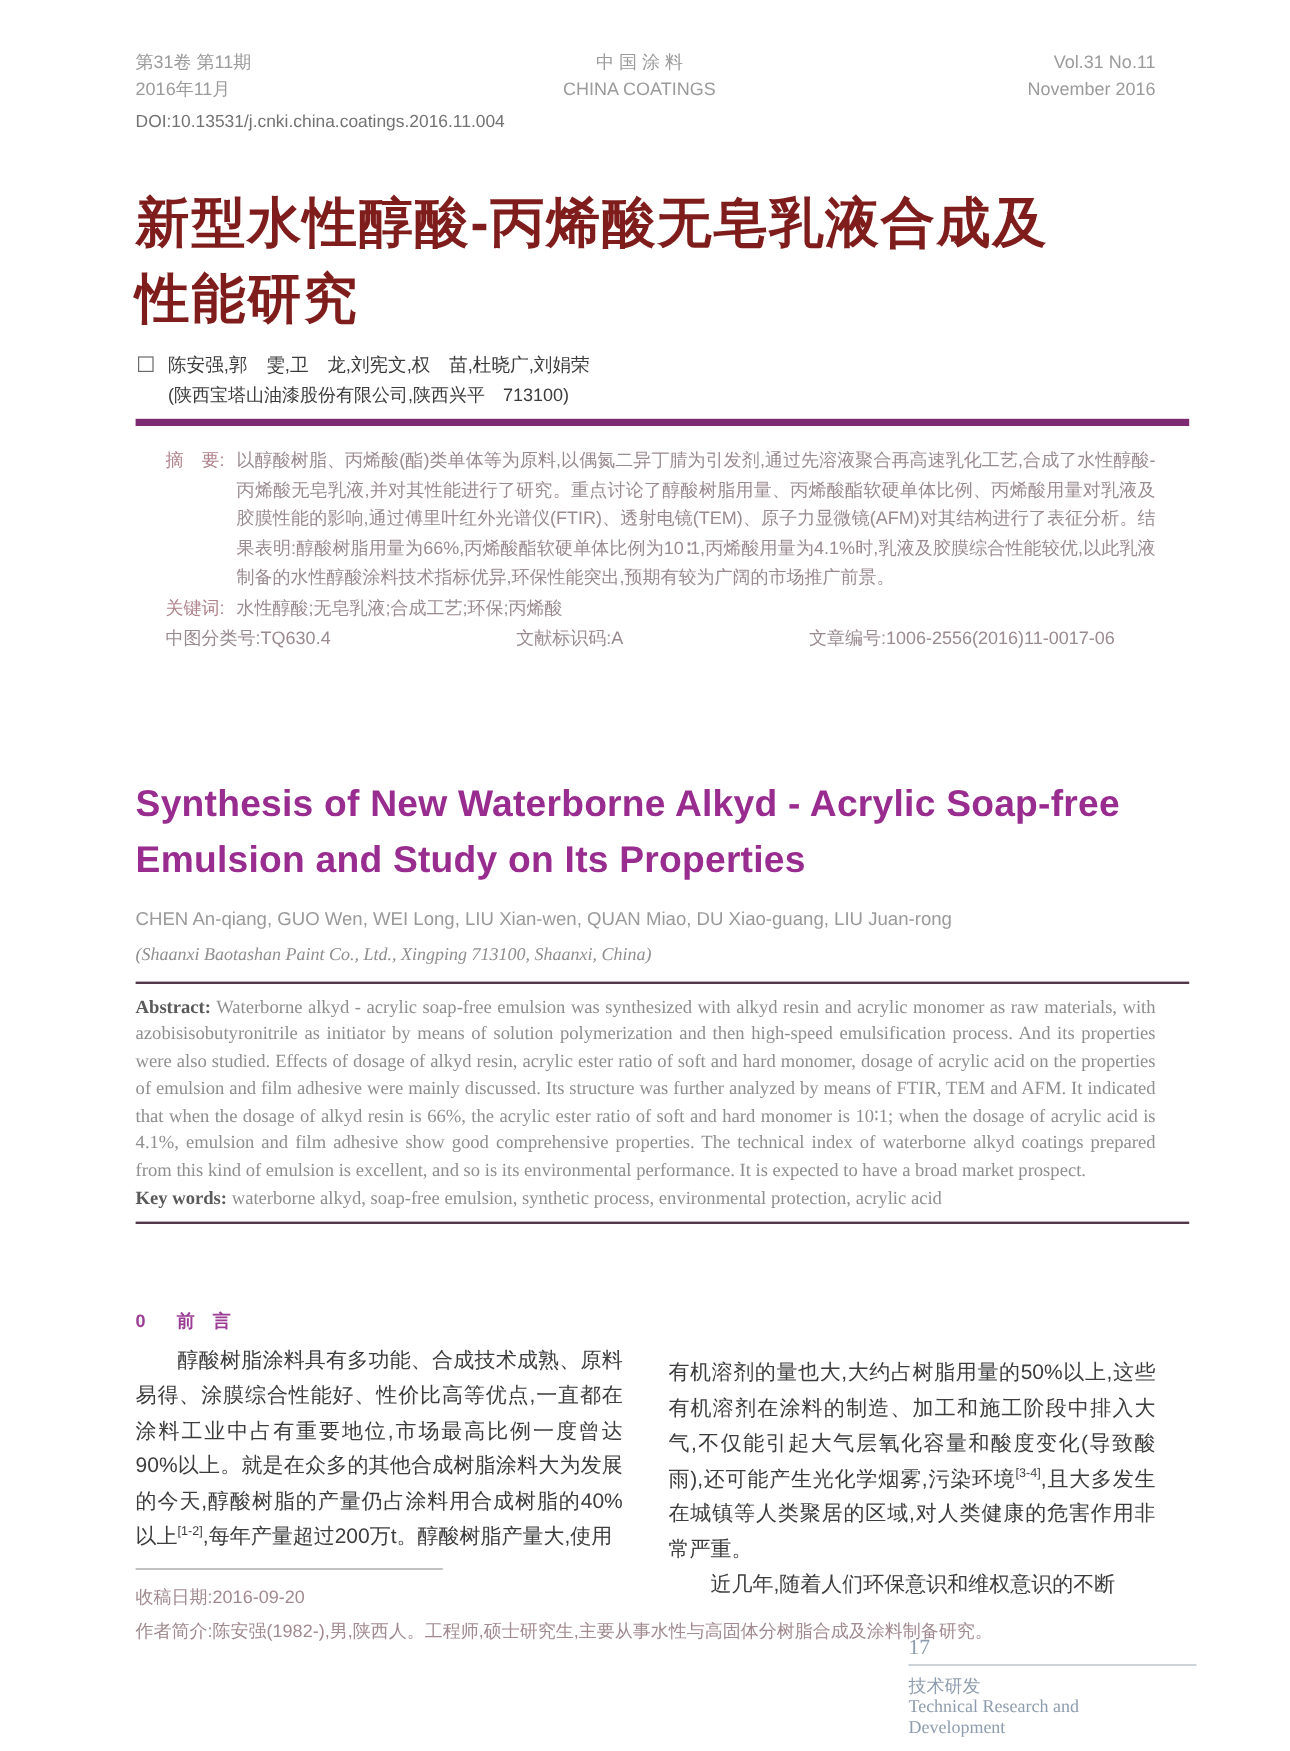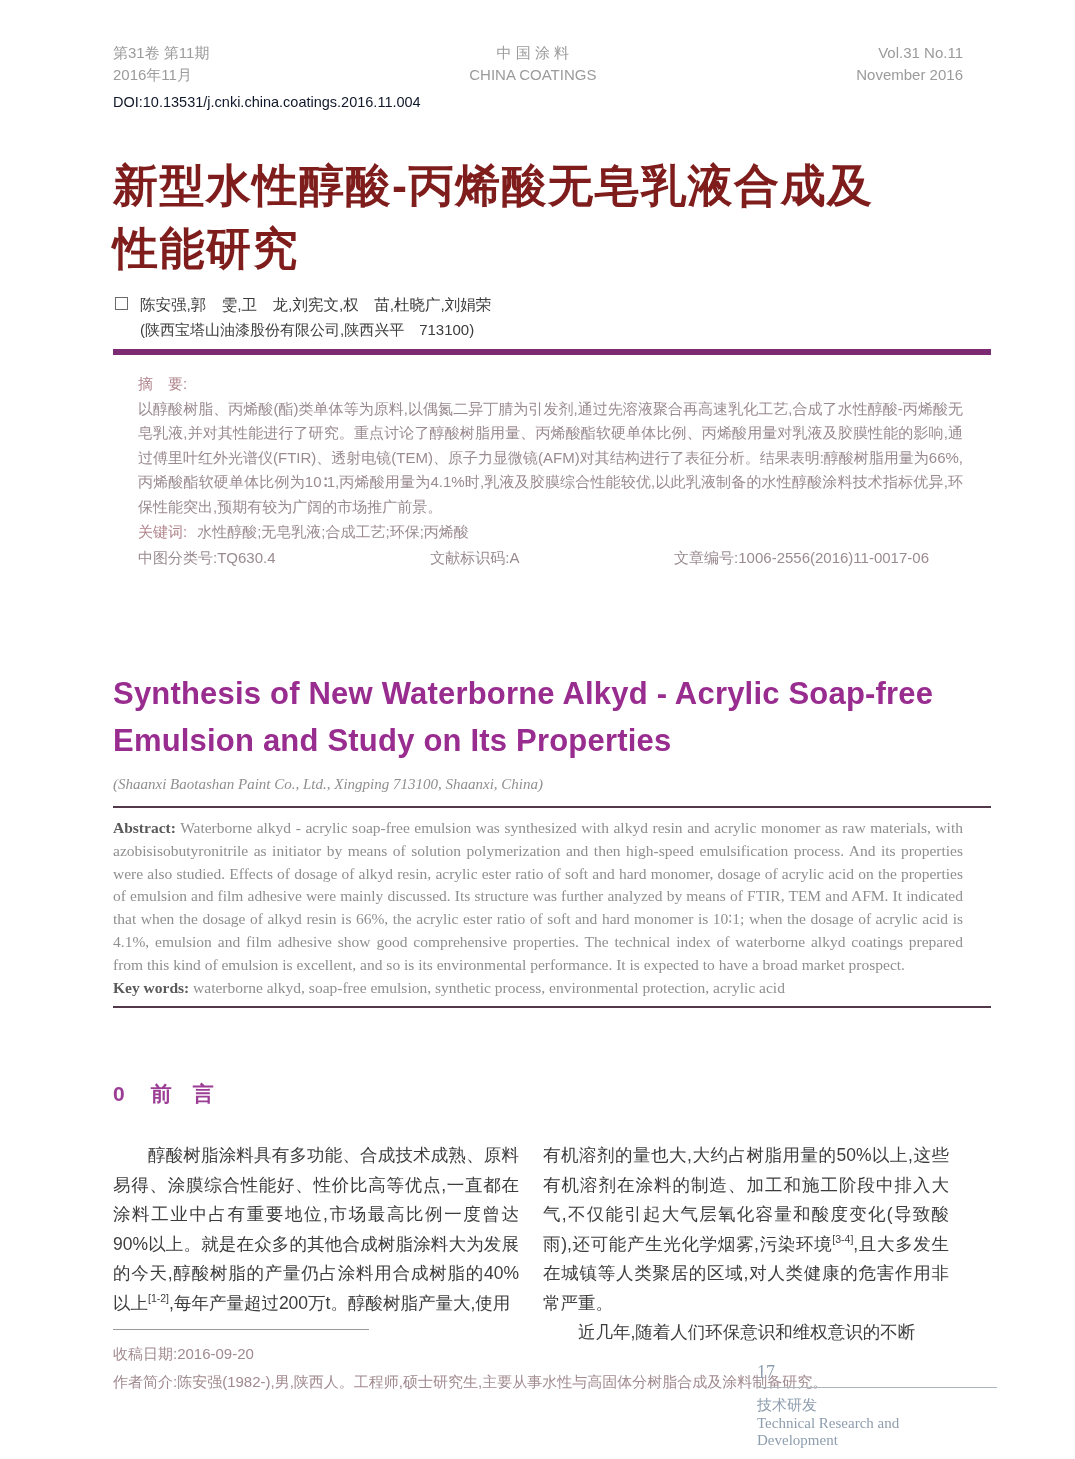--- a/index.html
+++ b/index.html
@@ -10,55 +10,55 @@
     position:relative;
     color:#3c3c3c;
     -webkit-font-smoothing:antialiased;
   }
   .page{padding:42px 112px 0 113px;position:relative;}
 
   
   .jheader{display:flex;justify-content:space-between;color:#9b9b9b;font-size:15px;line-height:22px;}
   .jheader .c{text-align:center;}
   .jheader .r{text-align:right;}
-  .doi{margin-top:8px;color:#0f172a;font-size:14.5px;}
+  .doi{margin-top:8px;color:#737373;font-size:14.5px;}
 
   
   .title-cn{margin-top:44px;color:#7f1d1d;font-size:45px;font-weight:900;line-height:63px;letter-spacing:1.5px;font-family:"Liberation Sans",sans-serif;}
 
   
   .authors-row{margin-top:14px;display:flex;align-items:flex-start;color:#3c3c3c;font-size:15.5px;line-height:21px;}
   .sq{display:inline-block;width:11px;height:11px;border:1.5px solid #6a6a6a;margin:3px 12px 0 2px;flex:0 0 auto;}
   .affil-cn{padding-left:27px;color:#3c3c3c;font-size:15px;line-height:21px;margin-top:4px;}
 
   .purple-bar{margin-top:9px;height:6px;background:#7c2a71;margin-right:-28px;}
 
   
   .abs-cn{margin:17px 0 0 25px;color:#9a8b90;font-size:15px;line-height:24.5px;}
-  .abs-row{display:flex;flex-direction:column;}
+  .abs-row{display:flex;}
   .abs-label{white-space:nowrap;color:#b0838b;margin-right:10px;}
   .abs-text{flex:1;text-align:justify;}
   .kw-row{margin-top:1px;}
   .meta-row{display:flex;justify-content:space-between;margin-top:1px;padding-right:34px;}
 
   
   .title-en{margin-top:100px;color:#982c8f;font-size:31px;font-weight:bold;line-height:47px;letter-spacing:0.2px;}
   .authors-en{margin-top:18px;color:#9a9a9a;font-size:15.5px;}
   .affil-en{margin-top:12px;color:#8f8f8f;font-size:15px;font-style:italic;font-family:"Liberation Serif",serif;}
   .hr-thin{margin-top:13px;border:0;border-top:2px solid #53384a;margin-right:-28px;height:0;}
   .abs-en{margin-top:9px;font-family:"Liberation Serif",serif;font-size:15.5px;line-height:22.8px;color:#8f8f8f;text-align:justify;}
   .abs-en b{color:#5a5a5a;}
   .hr-thin2{margin-top:7px;border:0;border-top:2px solid #53384a;margin-right:-28px;height:0;}
 
   
-  .sec-head{margin-top:72px;color:#9c3d95;font-size:21px;font-weight:bold;}
+  .sec-head{margin-top:72px;color:#9c3d95;font-size:15px;font-weight:bold;}
   .sec-head .num{margin-right:26px;}
 
   
-  .intro{margin-top:33px;display:flex;gap:24px;font-size:17.5px;line-height:29.5px;color:#3d3d3d;}
+  .intro{margin-top:8px;display:flex;gap:38px;font-size:17.5px;line-height:29.5px;color:#3d3d3d;align-items:center;}
   .col{width:406px;text-align:justify;}
   .col p{margin:0;}
   .indent{text-indent:2em;}
   sup.cite{font-size:10.5px;line-height:0;}
 
   
   .foot-sep{margin-top:11px;width:256px;border:0;border-top:1.5px solid #9a9a9a;height:0;margin-left:0;}
   .received{margin-top:6px;font-size:15px;color:#a18a90;}
   .bio{margin-top:4px;font-size:15px;color:#a18a90;}
 
@@ -115,20 +115,21 @@
       <span>中图分类号:TQ630.4</span>
       <span>文献标识码:A</span>
       <span>文章编号:1006-2556(2016)11-0017-06</span>
     </div>
   </div>
 
   <div class="title-en">
     <div>Synthesis of New Waterborne Alkyd - Acrylic Soap-free</div>
     <div>Emulsion and Study on Its Properties</div>
   </div>
+  <div class="authors-en">CHEN An-qiang, GUO Wen, WEI Long, LIU Xian-wen, QUAN Miao, DU Xiao-guang, LIU Juan-rong</div>
   <div class="affil-en">(Shaanxi Baotashan Paint Co., Ltd., Xingping 713100, Shaanxi, China)</div>
 
   <hr class="hr-thin">
 
   <div class="abs-en">
     <div><b>Abstract:</b><span> Waterborne alkyd - acrylic soap-free emulsion was synthesized with alkyd resin and acrylic monomer as raw materials, with azobisisobutyronitrile as initiator by means of solution polymerization and then high-speed emulsification process. And its properties were also studied. Effects of dosage of alkyd resin, acrylic ester ratio of soft and hard monomer, dosage of acrylic acid on the properties of emulsion and film adhesive were mainly discussed. Its structure was further analyzed by means of FTIR, TEM and AFM. It indicated that when the dosage of alkyd resin is 66%, the acrylic ester ratio of soft and hard monomer is 10∶1; when the dosage of acrylic acid is 4.1%, emulsion and film adhesive show good comprehensive properties. The technical index of waterborne alkyd coatings prepared from this kind of emulsion is excellent, and so is its environmental performance. It is expected to have a broad market prospect.</span></div>
     <div><b>Key words:</b><span> waterborne alkyd, soap-free emulsion, synthetic process, environmental protection, acrylic acid</span></div>
   </div>
 
   <hr class="hr-thin2">

